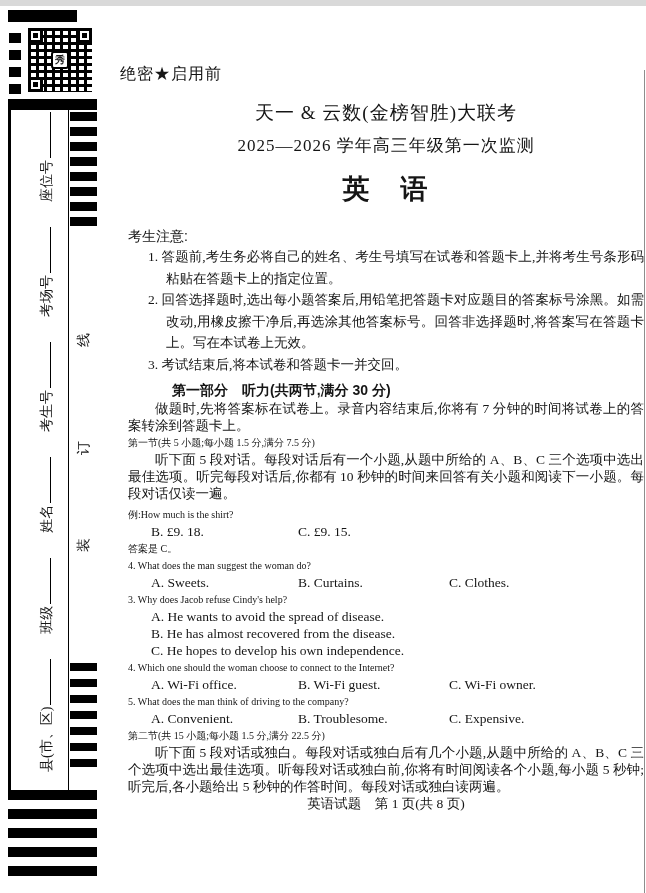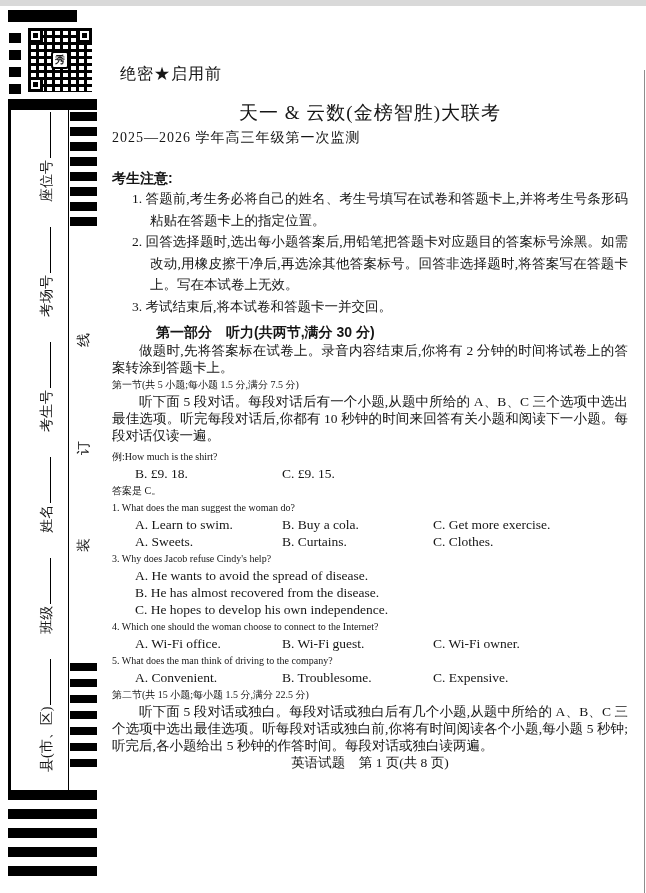--- a/index.html
+++ b/index.html
@@ -40,26 +40,26 @@
                transform:rotate(-90deg); }
   .side-fields { position:absolute; left:-287px; top:429px; width:660px; height:26px;
                  transform:rotate(-90deg); display:flex; justify-content:space-between;
                  align-items:flex-end; font-size:14px; white-space:nowrap; }
   .side-fields .blank { display:inline-block; width:46px; height:3px; border-bottom:1.2px solid #000;
                         margin-left:2px; }
 
   
   .seclabel { position:absolute; left:120px; top:64px; font-family:"Liberation Sans",sans-serif;
               font-weight:normal; font-size:16px; letter-spacing:1px; }
-  .main { position:absolute; left:112px; top:100px; width:516px; }
+  .main { position:absolute; left:128px; top:100px; width:516px; }
   .t1 { font-size:19px; line-height:26px; text-align:center; letter-spacing:1px; }
-  .t2 { font-size:14px; line-height:24px; letter-spacing:1px; }
+  .t2 { font-size:17px; line-height:24px; text-align:center; letter-spacing:1px;margin-top:8px; }
   .subject { margin-top:12px; font-family:"Liberation Sans",sans-serif; font-weight:bold;
              font-size:27px; line-height:38px; text-align:center; letter-spacing:2px; }
-  .notice-title { margin-top:18px; font-family:"Liberation Sans",sans-serif; font-weight:bold;
+  .notice-title { margin-top:18px; font-family:"Liberation Sans",sans-serif; font-weight:normal;
                   font-size:14px; line-height:20px; }
   .notice-item { font-size:13.5px; line-height:21.5px; padding-left:38px; text-indent:-18px;
                  text-align:justify; }
   .part-heading { margin-top:6px; font-family:"Liberation Sans",sans-serif; font-weight:bold;
                   font-size:14px; line-height:19px;margin-left:44px; }
   .para { font-size:13.5px; line-height:17px; text-indent:2em; text-align:justify; }
   .line { font-size:10px; line-height:17px; }
   .mt4 { margin-top:4px; }
   .opts-row { display:grid; grid-template-columns:147px 151px 1fr; padding-left:23px;
               font-size:13.5px; line-height:17px; }
@@ -101,46 +101,42 @@
   <span><span>考生号</span><span class="blank"></span></span>
   <span><span>考场号</span><span class="blank"></span></span>
   <span><span>座位号</span><span class="blank"></span></span>
 </div>
 
 <div class="seclabel">绝密★启用前</div>
 
 <div class="main">
   <div class="t1">天一 &amp; 云数(金榜智胜)大联考</div>
   <div class="t2">2025—2026 学年高三年级第一次监测</div>
+  <div class="subject">英　语</div>
 
   <div class="notice-title">考生注意:</div>
   <div class="notice-item">1. 答题前,考生务必将自己的姓名、考生号填写在试卷和答题卡上,并将考生号条形码粘贴在答题卡上的指定位置。</div>
   <div class="notice-item">2. 回答选择题时,选出每小题答案后,用铅笔把答题卡对应题目的答案标号涂黑。如需改动,用橡皮擦干净后,再选涂其他答案标号。回答非选择题时,将答案写在答题卡上。写在本试卷上无效。</div>
   <div class="notice-item">3. 考试结束后,将本试卷和答题卡一并交回。</div>
 
   <div class="part-heading">第一部分　听力(共两节,满分 30 分)</div>
-  <div class="para">做题时,先将答案标在试卷上。录音内容结束后,你将有 2 分钟的时间将试卷上的答案转涂到答题卡上。</div>
+  <div class="para">做题时,先将答案标在试卷上。录音内容结束后,你将有 7 分钟的时间将试卷上的答案转涂到答题卡上。</div>
 
   <div class="line">第一节(共 5 小题;每小题 1.5 分,满分 7.5 分)</div>
   <div class="para">听下面 5 段对话。每段对话后有一个小题,从题中所给的 A、B、C 三个选项中选出最佳选项。听完每段对话后,你都有 10 秒钟的时间来回答有关小题和阅读下一小题。每段对话仅读一遍。</div>
 
   <div class="line mt4">例:How much is the shirt?</div>
   <div class="opts-row">
     <span>B. £9. 18.</span>
     <span>C. £9. 15.</span>
   </div>
   <div class="line">答案是 C。</div>
 
   <div class="q">
-    <div class="line">1. What does the man suggest the woman do?</div>
-    <div class="opts-row">
-      <span>A. Learn to swim.</span>
-      <span>B. Buy a cola.</span>
-      <span>C. Get more exercise.</span>
-    </div>
+    <div class="line">4. What does the man suggest the woman do?</div>
   </div>
 
   <div class="q">
     <div class="opts-row">
       <span>A. Sweets.</span>
       <span>B. Curtains.</span>
       <span>C. Clothes.</span>
     </div>
   </div>
 

